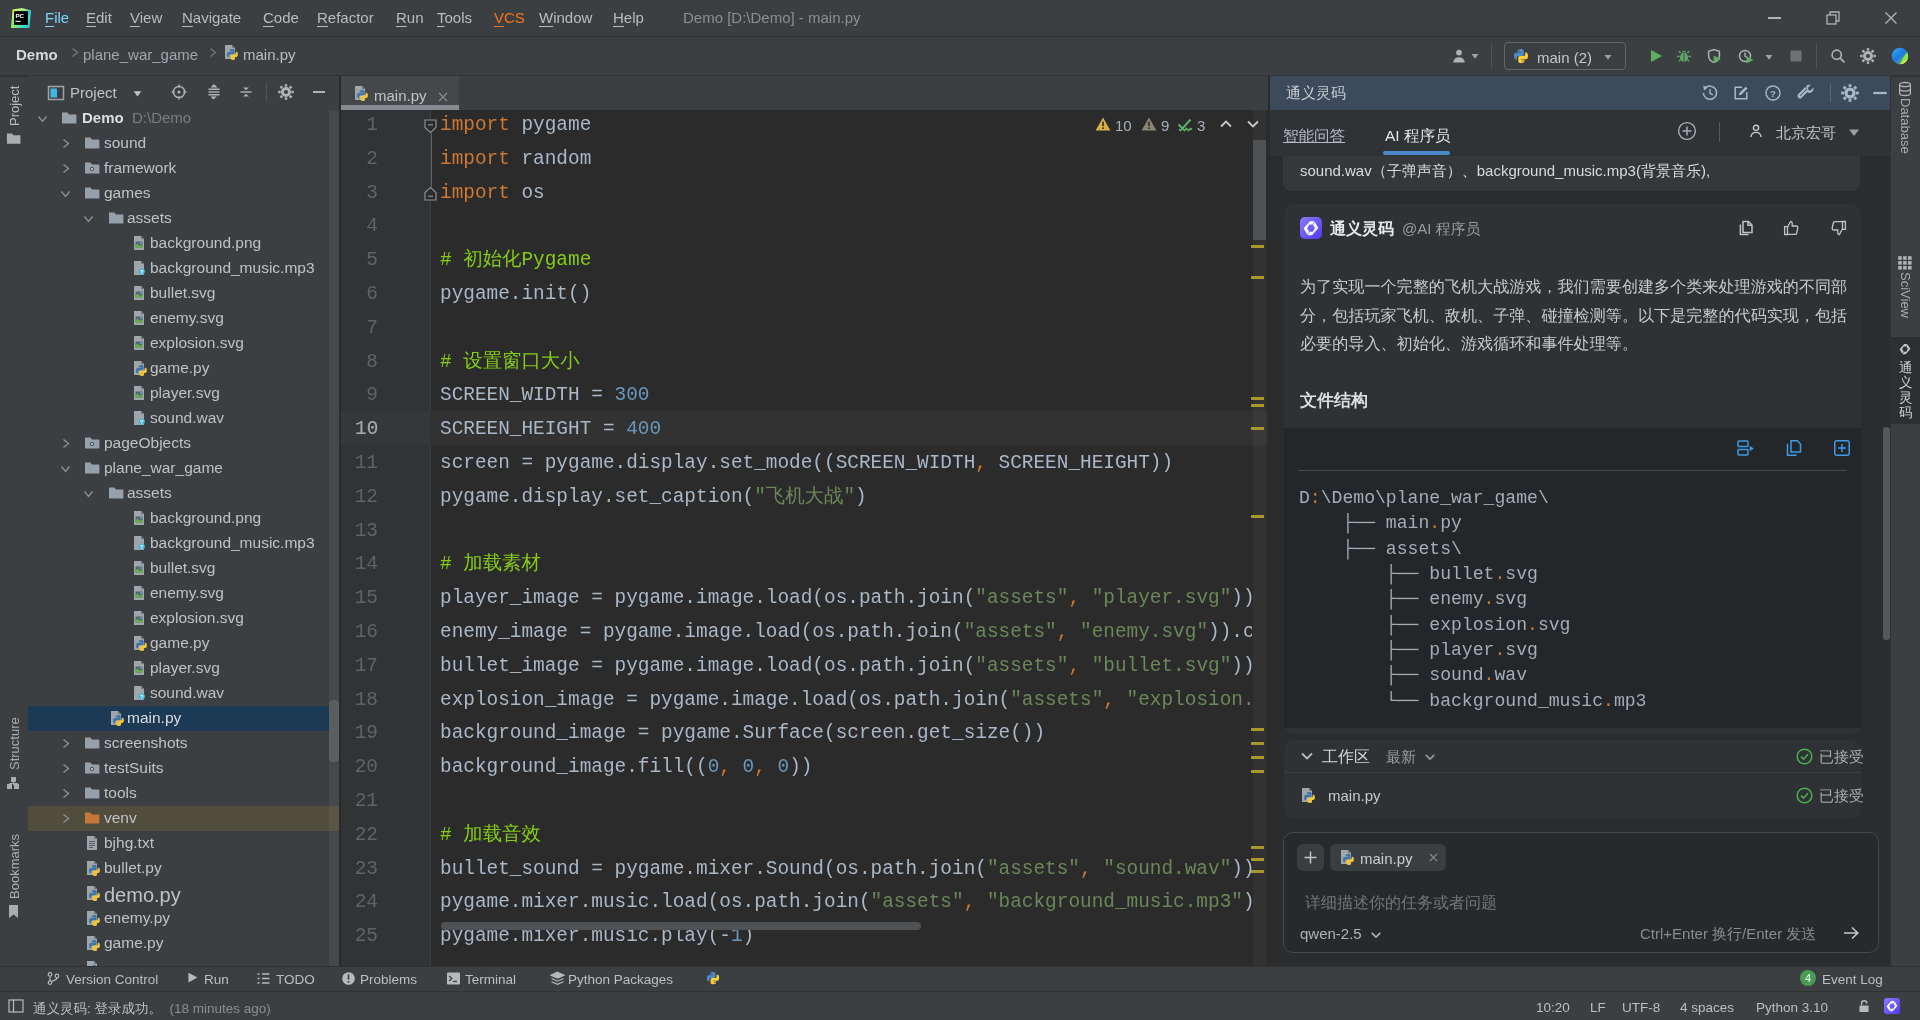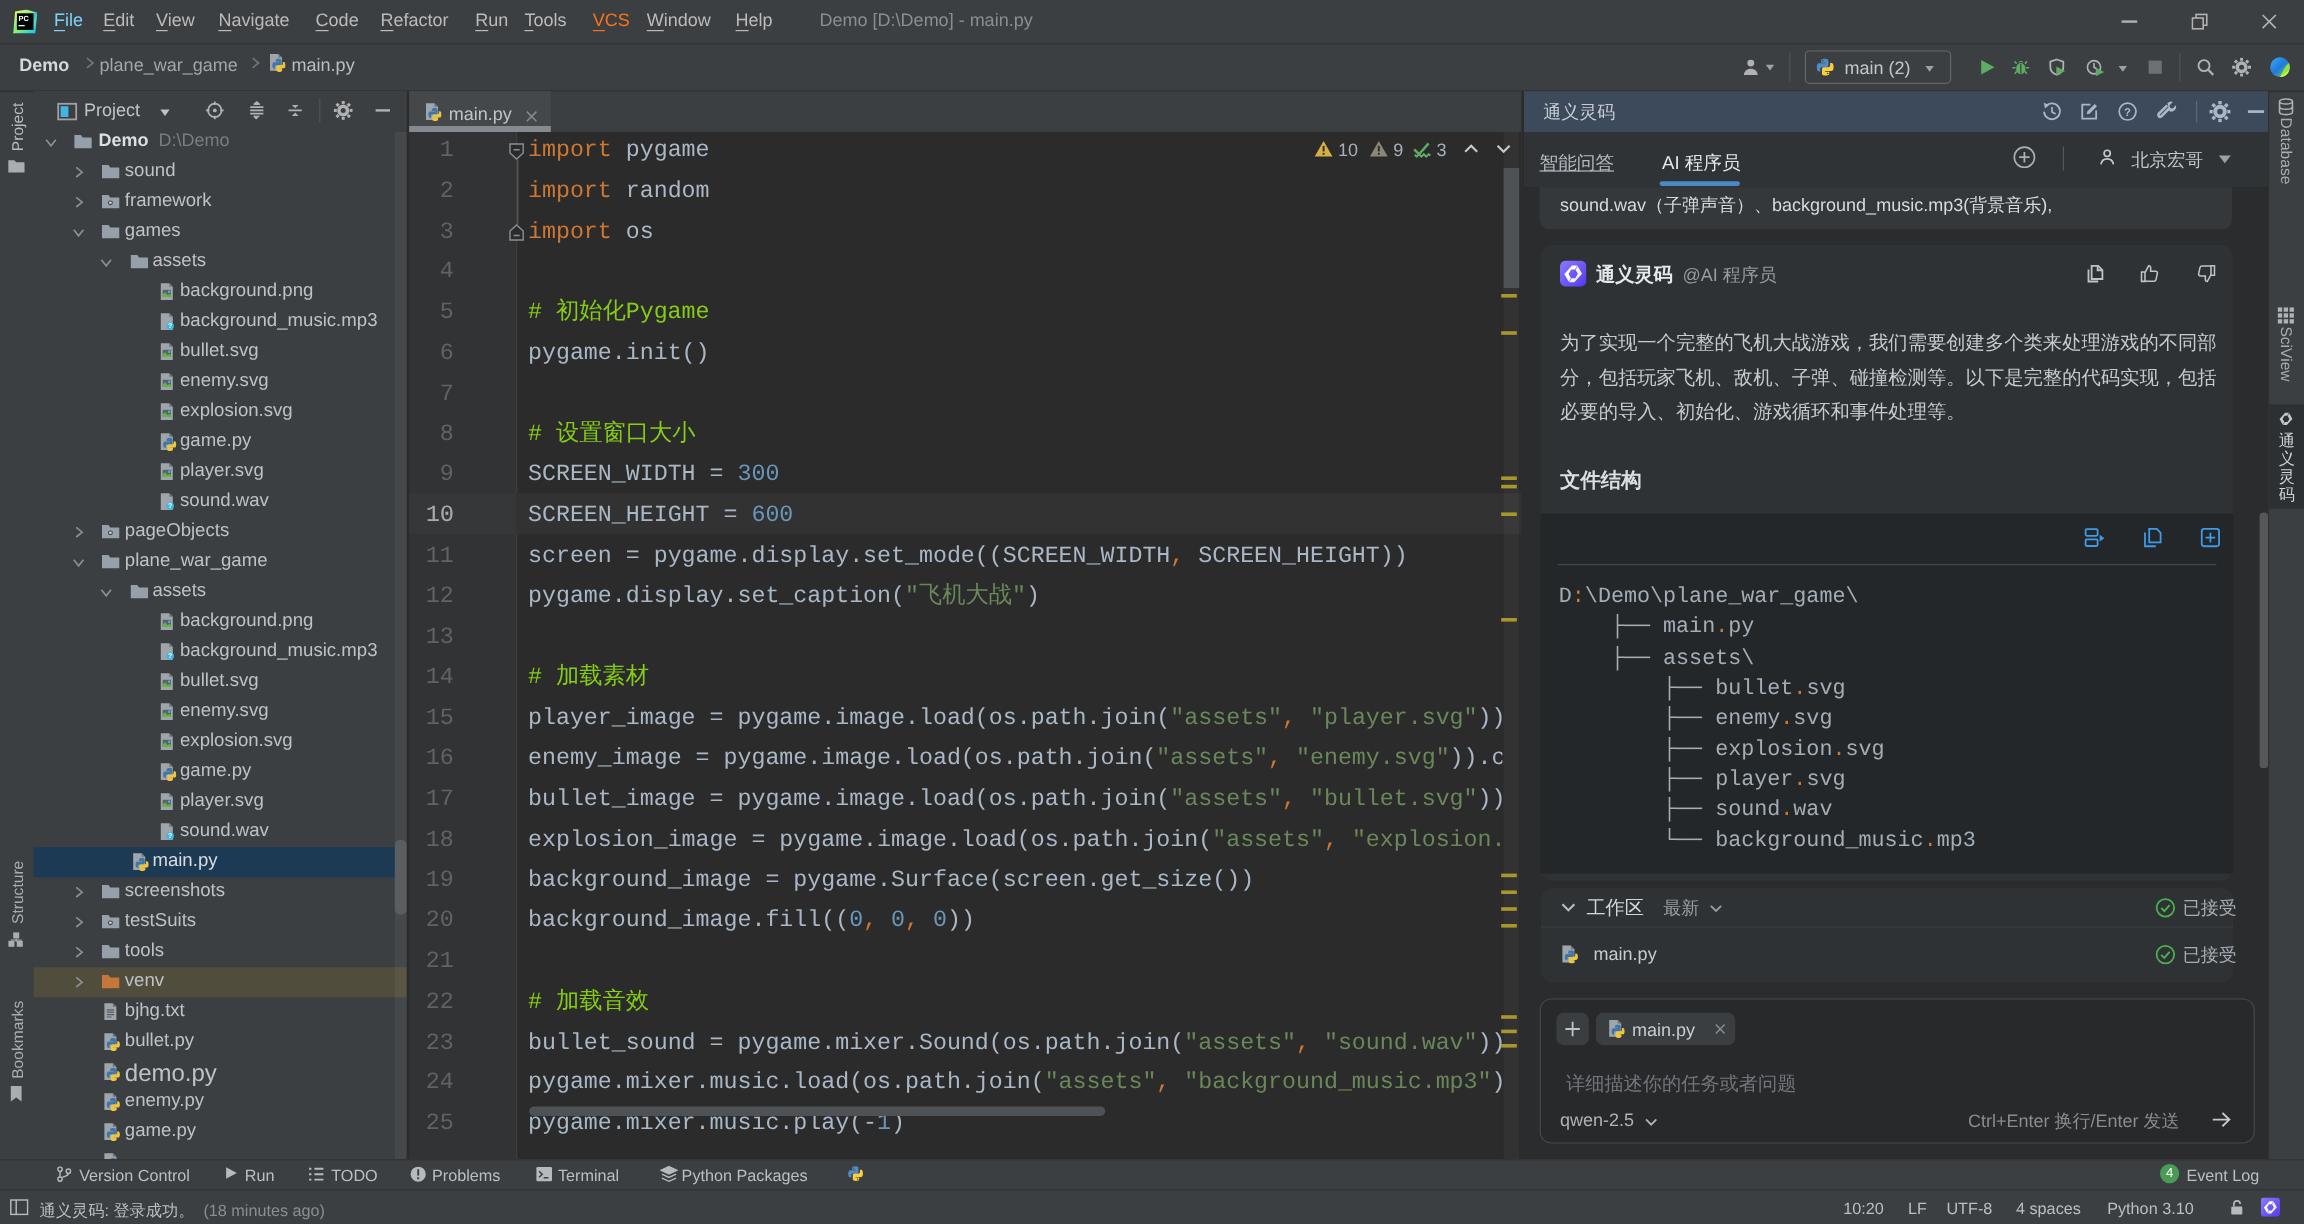--- a/index.html
+++ b/index.html
@@ -703,21 +703,21 @@
 <div style="left:440px;top:110px;width:812px;height:856px;overflow:hidden;">
     <pre style="left:0px;top:-1px;font-size:19.4px;line-height:33.8px;color:#a9b7c6;"><span class="k">import</span> pygame
 <span class="k">import</span> random
 <span class="k">import</span> os
 
 <span class="c"># 初始化Pygame</span>
 pygame.init()
 
 <span class="c"># 设置窗口大小</span>
 SCREEN_WIDTH = <span class="n">300</span>
-SCREEN_HEIGHT = <span class="n">600</span>
+SCREEN_HEIGHT = <span class="n">400</span>
 screen = pygame.display.set_mode((SCREEN_WIDTH<span class="k">,</span> SCREEN_HEIGHT))
 pygame.display.set_caption(<span class="s">"飞机大战"</span>)
 
 <span class="c"># 加载素材</span>
 player_image = pygame.image.load(os.path.join(<span class="s">"assets"</span><span class="k">,</span> <span class="s">"player.svg"</span>))
 enemy_image = pygame.image.load(os.path.join(<span class="s">"assets"</span><span class="k">,</span> <span class="s">"enemy.svg"</span>)).convert_alpha()
 bullet_image = pygame.image.load(os.path.join(<span class="s">"assets"</span><span class="k">,</span> <span class="s">"bullet.svg"</span>))
 explosion_image = pygame.image.load(os.path.join(<span class="s">"assets"</span><span class="k">,</span> <span class="s">"explosion.svg"</span>))
 background_image = pygame.Surface(screen.get_size())
 background_image.fill((<span class="n">0</span><span class="k">,</span> <span class="n">0</span><span class="k">,</span> <span class="n">0</span>))

